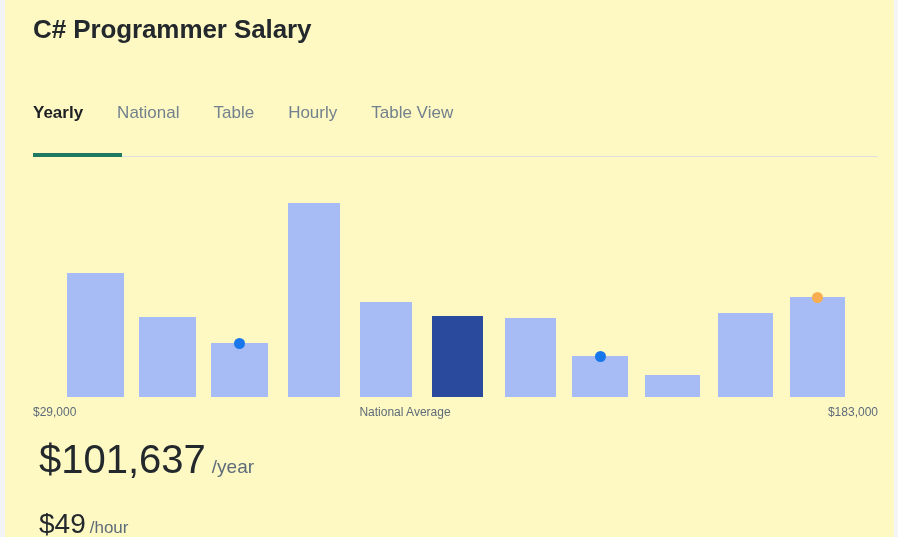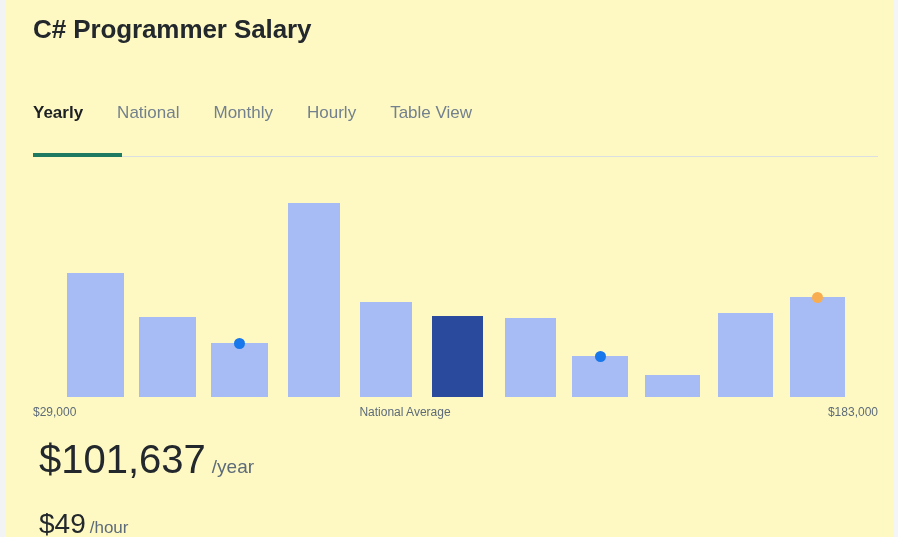--- a/index.html
+++ b/index.html
@@ -165,21 +165,21 @@
 <div id="app">
 
   <div class="edge-left"></div>
   <div class="edge-right"></div>
 
   <div class="page-title">C# Programmer Salary</div>
 
   <div class="tabs" id="tab-bar">
       <div class="tab active">Yearly</div>
       <div class="tab">National</div>
-      <div class="tab">Monthly</div>
+      <div class="tab">Table</div>
       <div class="tab">Hourly</div>
       <div class="tab">Table View</div>
     </div>
   <div class="tab-rule"></div>
   <div class="tab-underline" id="tab-underline" style="background: rgb(30, 122, 96);"></div>
 
   <div class="chart" id="chart">
       <div class="bar" style="left: 67px; top: 273px; width: 57px; height: 124px; background: rgb(167, 188, 245);"></div>
       <div class="bar" style="left: 139px; top: 317px; width: 57px; height: 80px; background: rgb(167, 188, 245);"></div>
       <div class="bar" style="left: 211px; top: 343px; width: 57px; height: 54px; background: rgb(167, 188, 245);"></div>

